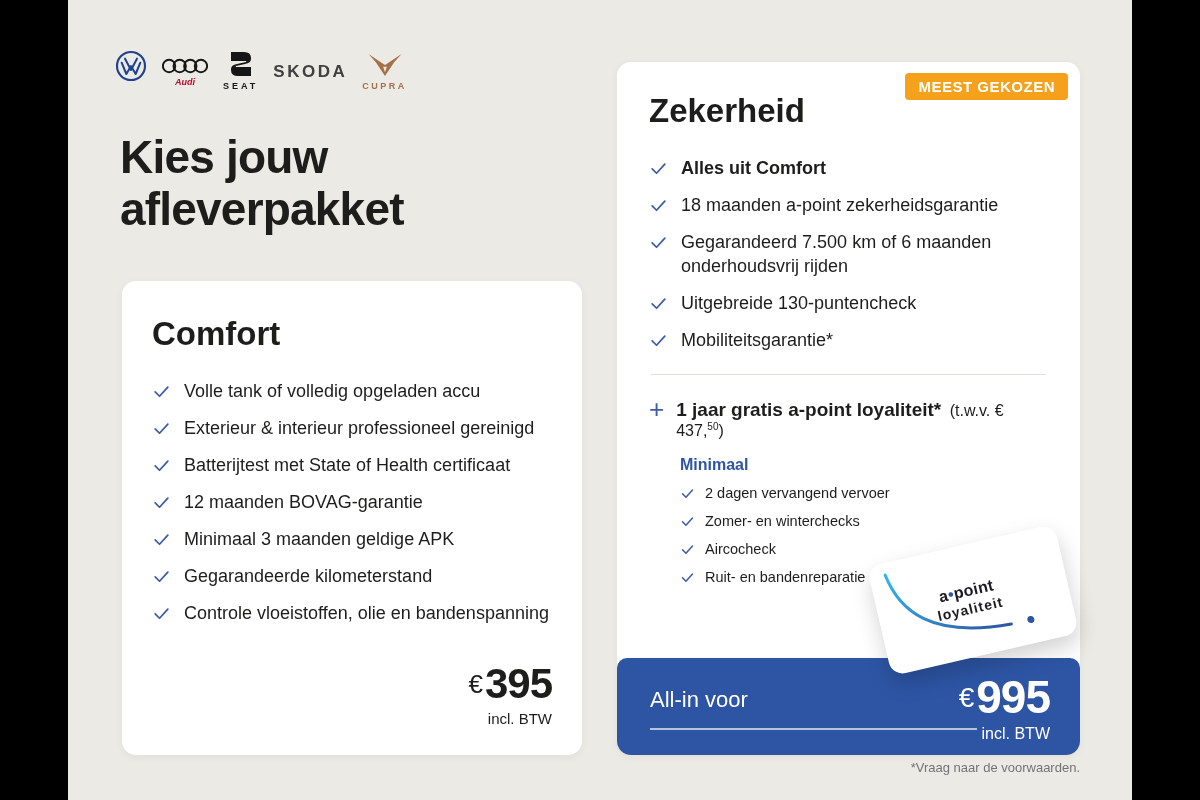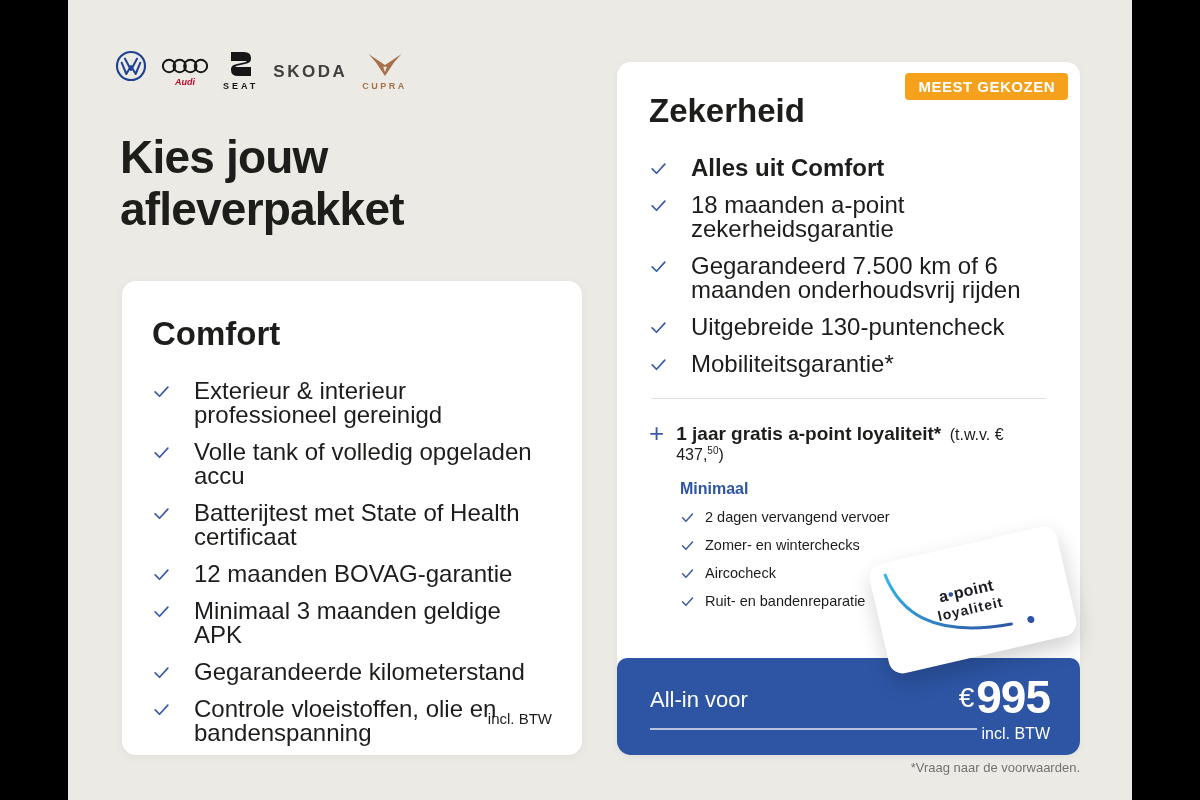--- a/index.html
+++ b/index.html
@@ -45,21 +45,21 @@
     box-shadow:0 2px 8px rgba(0,0,0,0.05);
   }
   .card-comfort { left:54px; top:281px; width:460px; height:474px; padding:34px 30px; }
   .card-zekerheid { left:549px; top:62px; width:463px; height:693px; padding:30px 32px 0; }
 
   .card h2 { font-size:33px; font-weight:bold; color:#1D1D1B; }
   .card-comfort h2 { margin-bottom:26px; }
   .card-zekerheid h2 { margin-bottom:26px; }
 
   .check-list { list-style:none; display:flex; flex-direction:column; gap:13px; }
-  .item { display:flex; align-items:flex-start; gap:23px; font-size:24px; line-height:24px; }
+  .item { display:flex; align-items:flex-start; gap:13px; font-size:18px; line-height:24px; }
   .item svg { flex:0 0 auto; margin-top:3px; }
   .item.strong { font-weight:bold; }
 
   
   .price-block { position:absolute; right:30px; bottom:28px; text-align:right; }
   .price { font-size:42px; font-weight:bold; letter-spacing:-1px; }
   .price .cur { font-size:26px; font-weight:normal; position:relative; top:-5px; margin-right:2px; letter-spacing:0; }
   .price-note { font-size:15px; margin-top:2px; color:#1D1D1B; }
 
   
@@ -164,27 +164,27 @@
     <span style="display:block">afleverpakket</span>
   </h1>
 
   <section class="card card-comfort">
     <h2>Comfort</h2>
     <ul class="check-list">
       <li class="item">
         <svg width="19" height="19" viewBox="0 0 24 24">
             <path d="M4 12.5 L9.5 18 L20 6.5" fill="none" stroke="#3C5BA8" stroke-width="2.2" stroke-linecap="round" stroke-linejoin="round"></path>
           </svg>
+        <span>Volle tank of volledig opgeladen accu</span>
+      </li>
+      <li class="item">
+        <svg width="19" height="19" viewBox="0 0 24 24">
+            <path d="M4 12.5 L9.5 18 L20 6.5" fill="none" stroke="#3C5BA8" stroke-width="2.2" stroke-linecap="round" stroke-linejoin="round"></path>
+          </svg>
         <span>Exterieur &amp; interieur professioneel gereinigd</span>
-      </li>
-      <li class="item">
-        <svg width="19" height="19" viewBox="0 0 24 24">
-            <path d="M4 12.5 L9.5 18 L20 6.5" fill="none" stroke="#3C5BA8" stroke-width="2.2" stroke-linecap="round" stroke-linejoin="round"></path>
-          </svg>
-        <span>Volle tank of volledig opgeladen accu</span>
       </li>
       <li class="item">
         <svg width="19" height="19" viewBox="0 0 24 24">
             <path d="M4 12.5 L9.5 18 L20 6.5" fill="none" stroke="#3C5BA8" stroke-width="2.2" stroke-linecap="round" stroke-linejoin="round"></path>
           </svg>
         <span>Batterijtest met State of Health certificaat</span>
       </li>
       <li class="item">
         <svg width="19" height="19" viewBox="0 0 24 24">
             <path d="M4 12.5 L9.5 18 L20 6.5" fill="none" stroke="#3C5BA8" stroke-width="2.2" stroke-linecap="round" stroke-linejoin="round"></path>
@@ -204,20 +204,21 @@
         <span>Gegarandeerde kilometerstand</span>
       </li>
       <li class="item">
         <svg width="19" height="19" viewBox="0 0 24 24">
             <path d="M4 12.5 L9.5 18 L20 6.5" fill="none" stroke="#3C5BA8" stroke-width="2.2" stroke-linecap="round" stroke-linejoin="round"></path>
           </svg>
         <span>Controle vloeistoffen, olie en bandenspanning</span>
       </li>
     </ul>
     <div class="price-block">
+      <div class="price"><span class="cur">€</span><span>395</span></div>
       <div class="price-note">incl. BTW</div>
     </div>
   </section>
 
   <section class="card card-zekerheid">
     <div class="badge">MEEST GEKOZEN</div>
     <h2>Zekerheid</h2>
 
     <ul class="check-list">
       <li class="item strong">

